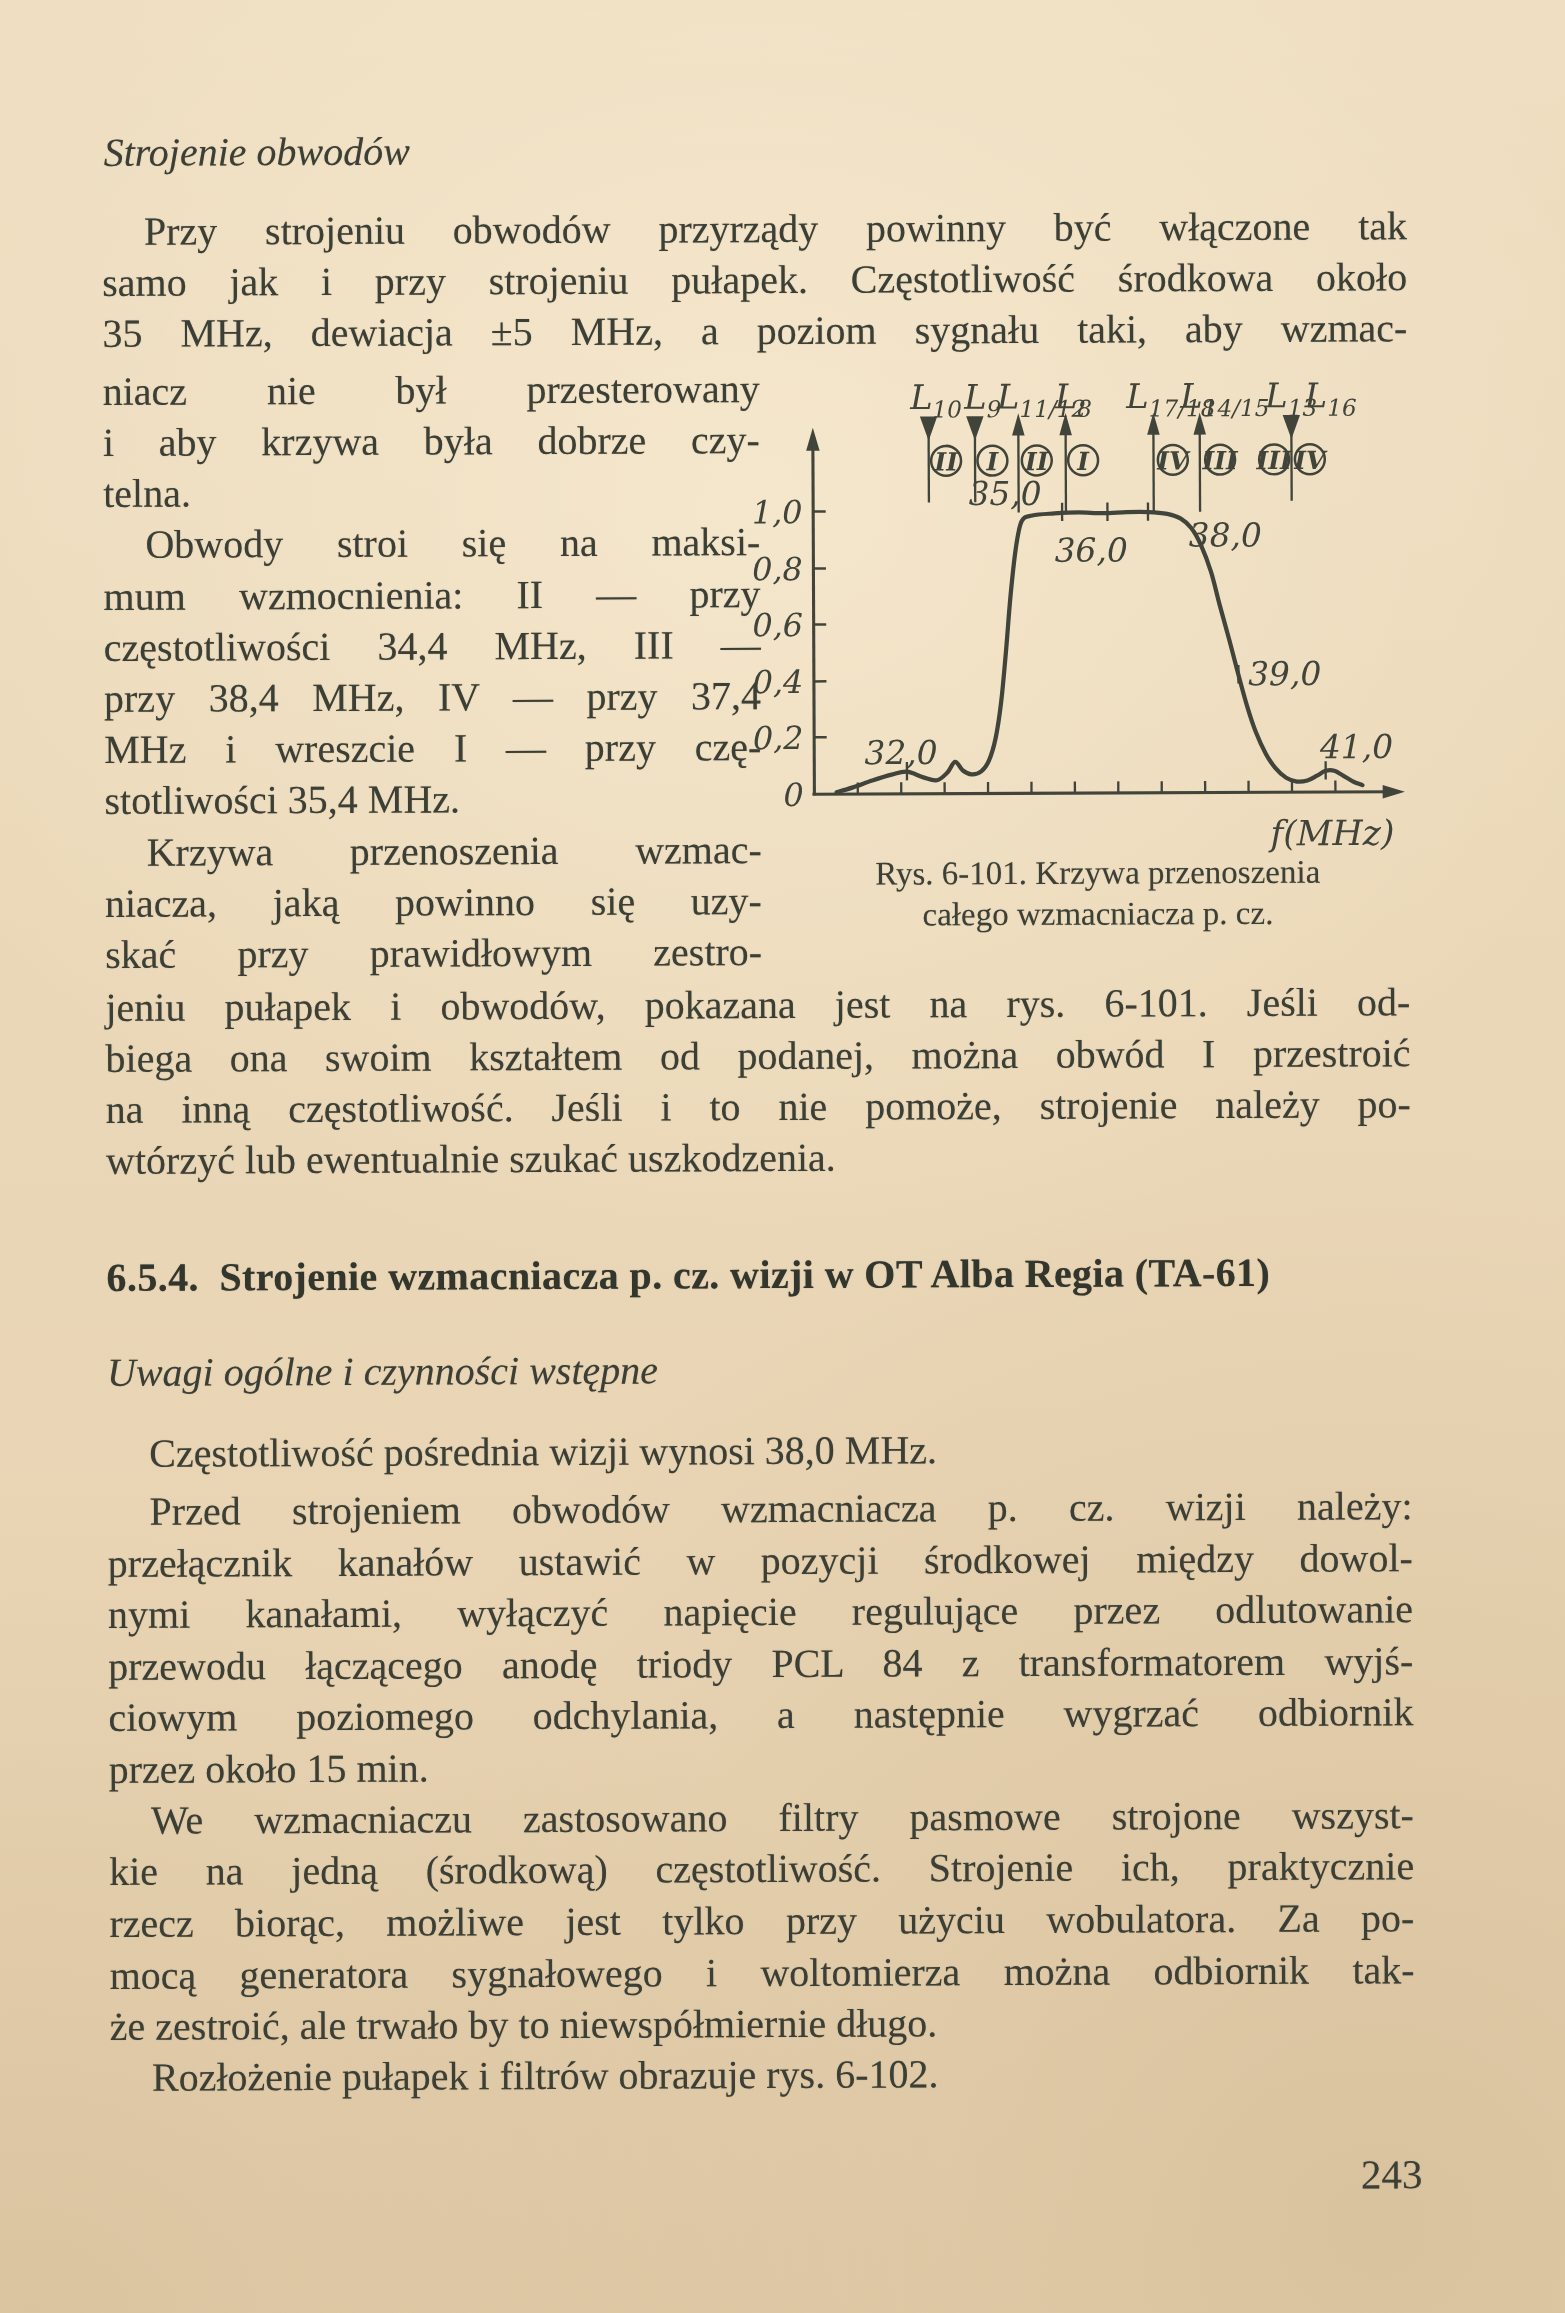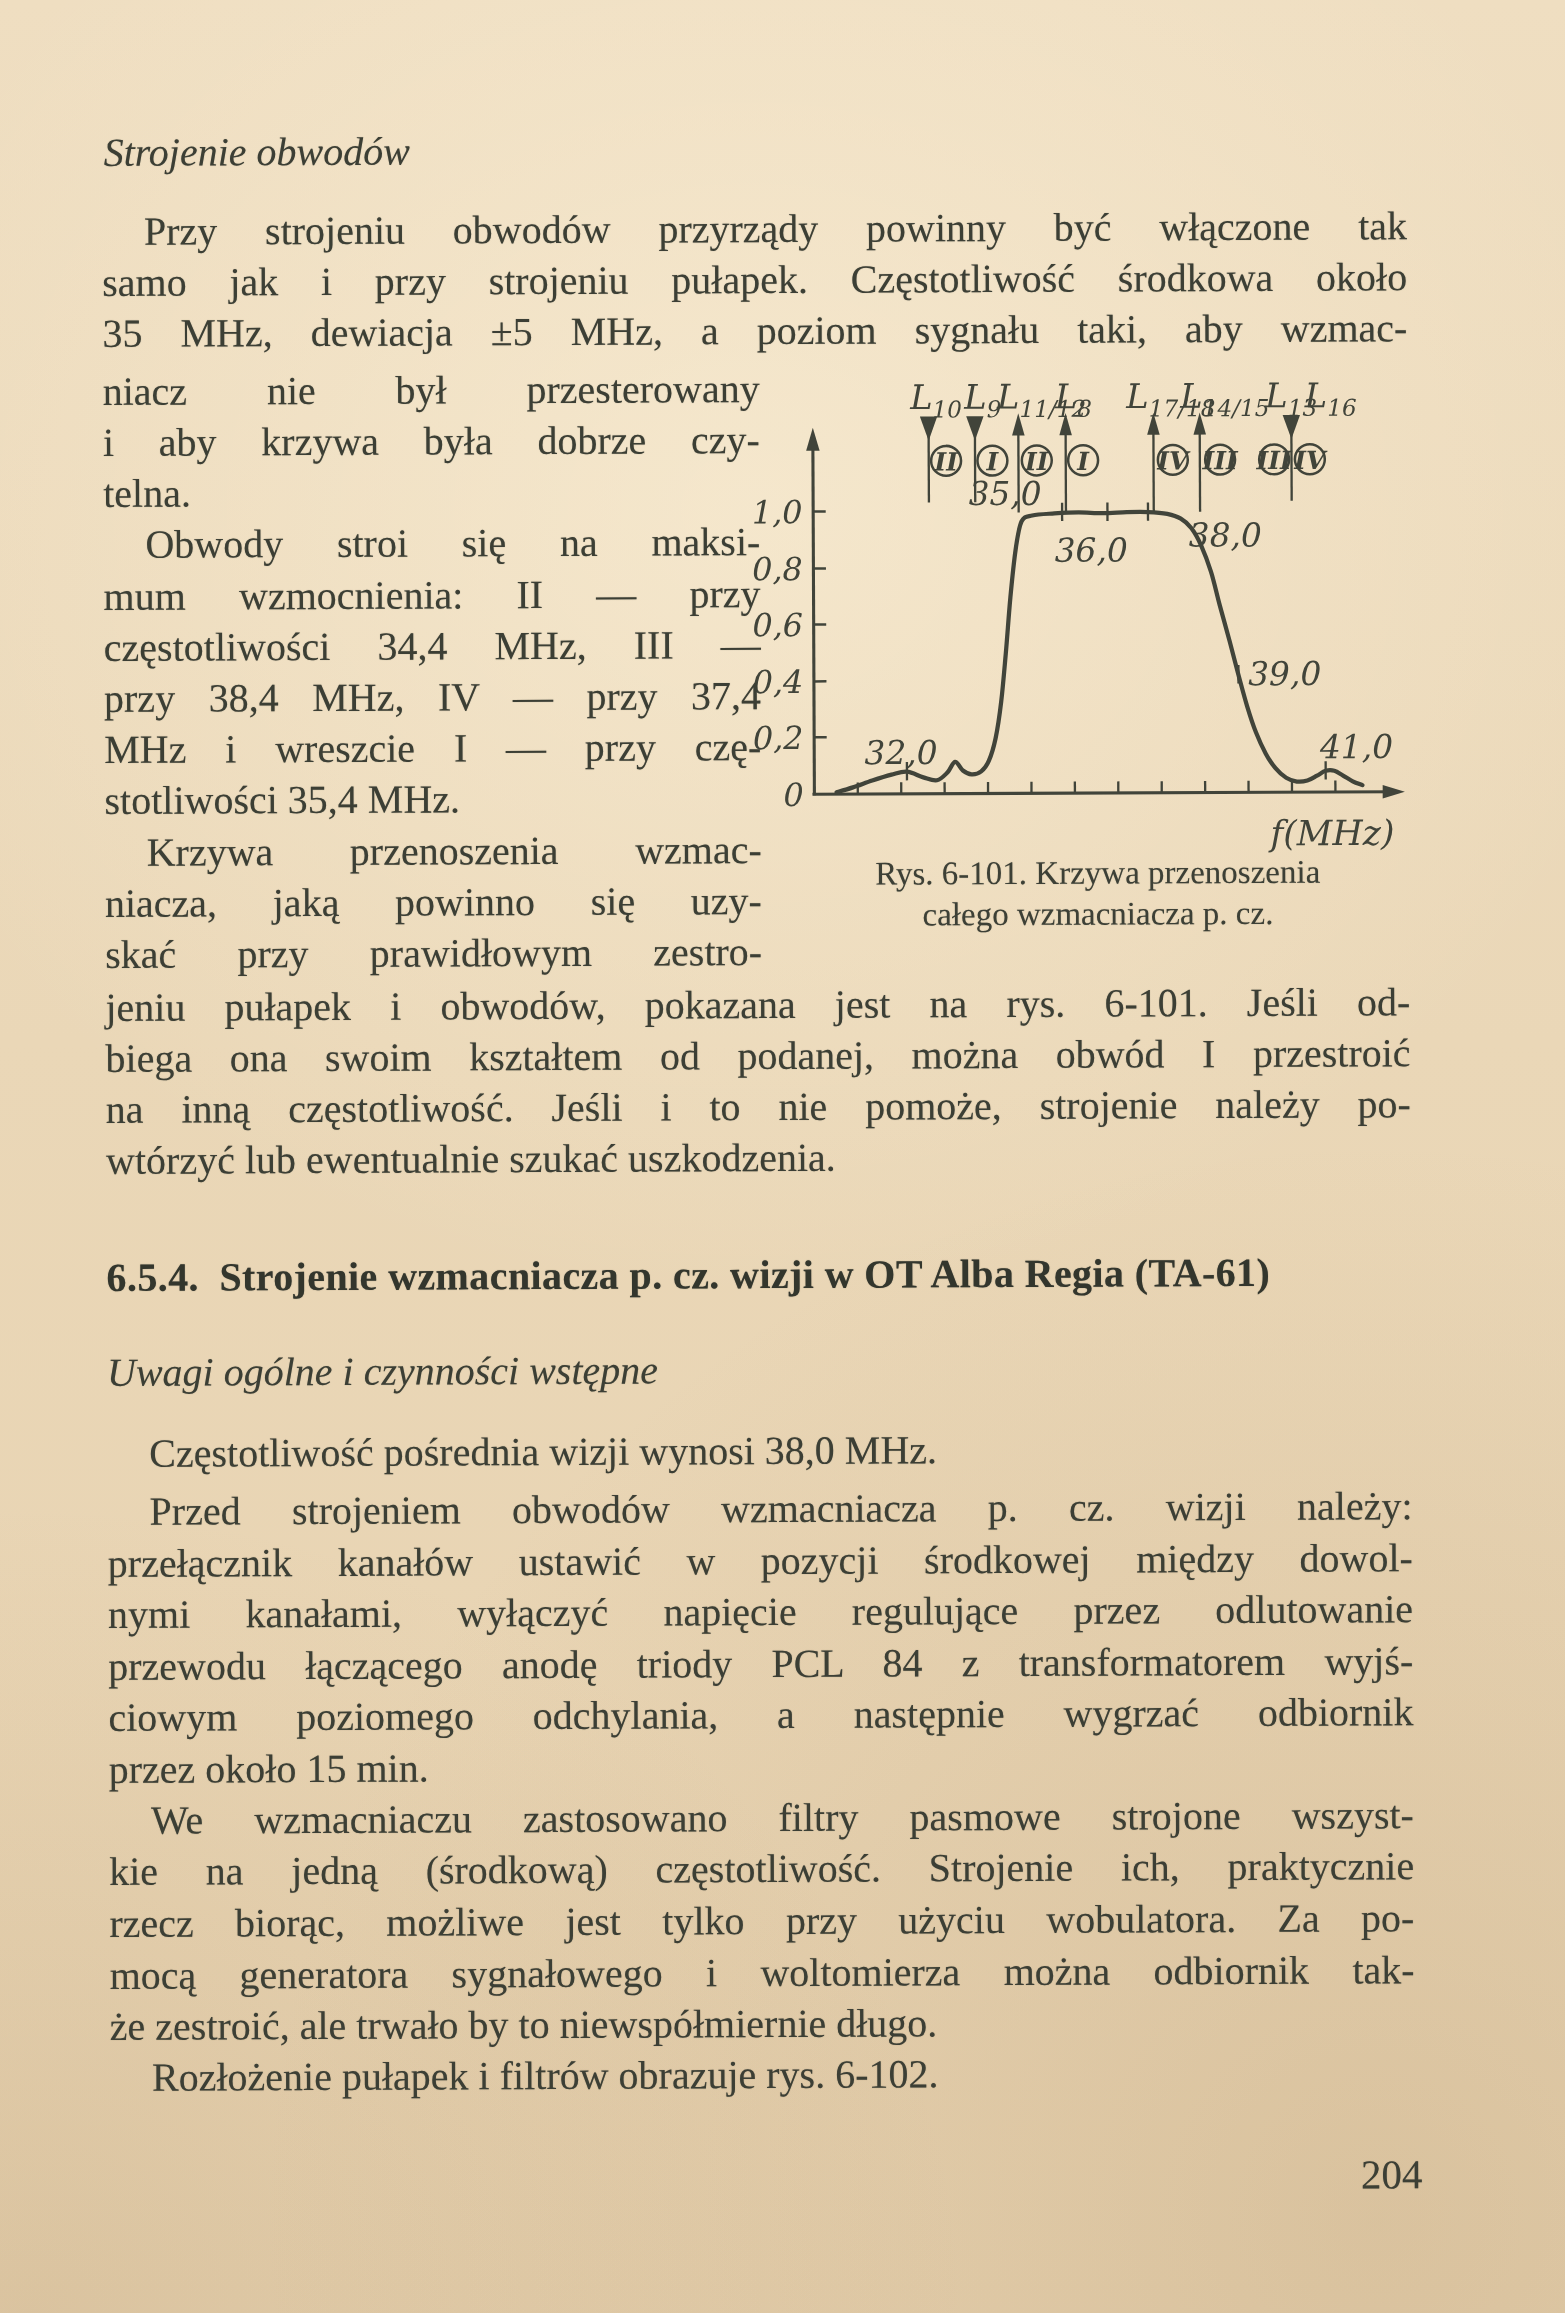--- a/index.html
+++ b/index.html
@@ -129,21 +129,21 @@
       <text x="1407" y="788" fill="#41443a" font-size="34" text-anchor="middle" font-style="italic">41,0</text>
     </svg>
 
   <div class="caption" style="top:854px;">Rys. 6-101. Krzywa przenoszenia</div>
   <div class="caption" style="top:895px;">całego wzmacniacza p. cz.</div>
 
   <div class="h-bold" style="left:106px;top:1251px;">6.5.4. Strojenie wzmacniacza p. cz. wizji w OT Alba Regia (TA-61)</div>
 
   <div class="h-italic" style="left:106px;top:1346px;">Uwagi ogólne i czynności wstępne</div>
 
-  <div class="page-num">204</div>
+  <div class="page-num">243</div>
 
 <div class="line" style="left: 106px; top: 205px; width: 1305px; text-indent: 42px;">Przy strojeniu obwodów przyrządy powinny być włączone tak</div>
     <div class="line" style="left: 106px; top: 256px; width: 1305px;">samo jak i przy strojeniu pułapek. Częstotliwość środkowa około</div>
     <div class="line" style="left: 106px; top: 307px; width: 1305px;">35 MHz, dewiacja ±5 MHz, a poziom sygnału taki, aby wzmac-</div>
     <div class="line" style="left: 106px; top: 365px; width: 657px;">niacz nie był przesterowany</div>
     <div class="line" style="left: 106px; top: 416px; width: 657px;">i aby krzywa była dobrze czy-</div>
     <div class="line last" style="left: 106px; top: 467px; width: 657px;">telna.</div>
     <div class="line" style="left: 106px; top: 518px; width: 657px; text-indent: 42px;">Obwody stroi się na maksi-</div>
     <div class="line" style="left: 106px; top: 570px; width: 657px;">mum wzmocnienia: II — przy</div>
     <div class="line" style="left: 106px; top: 621px; width: 657px;">częstotliwości 34,4 MHz, III —</div>

